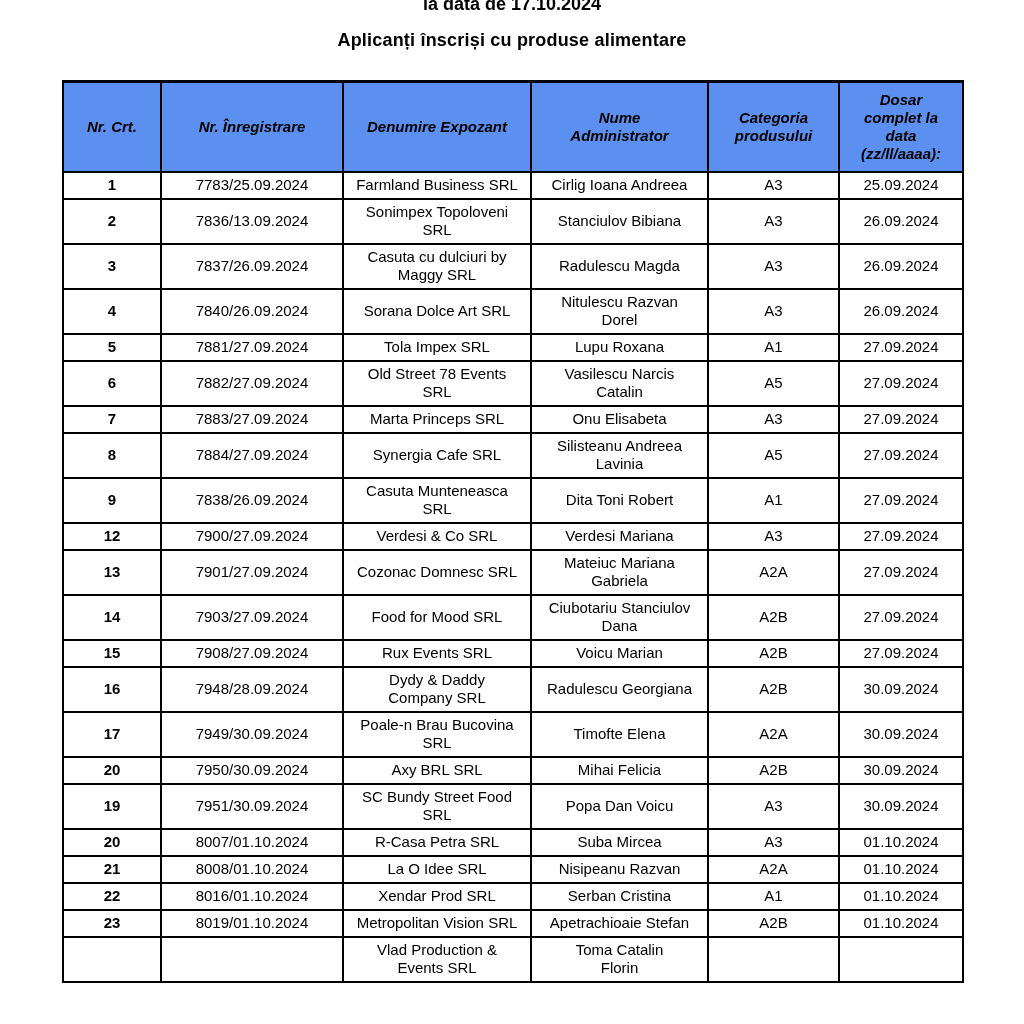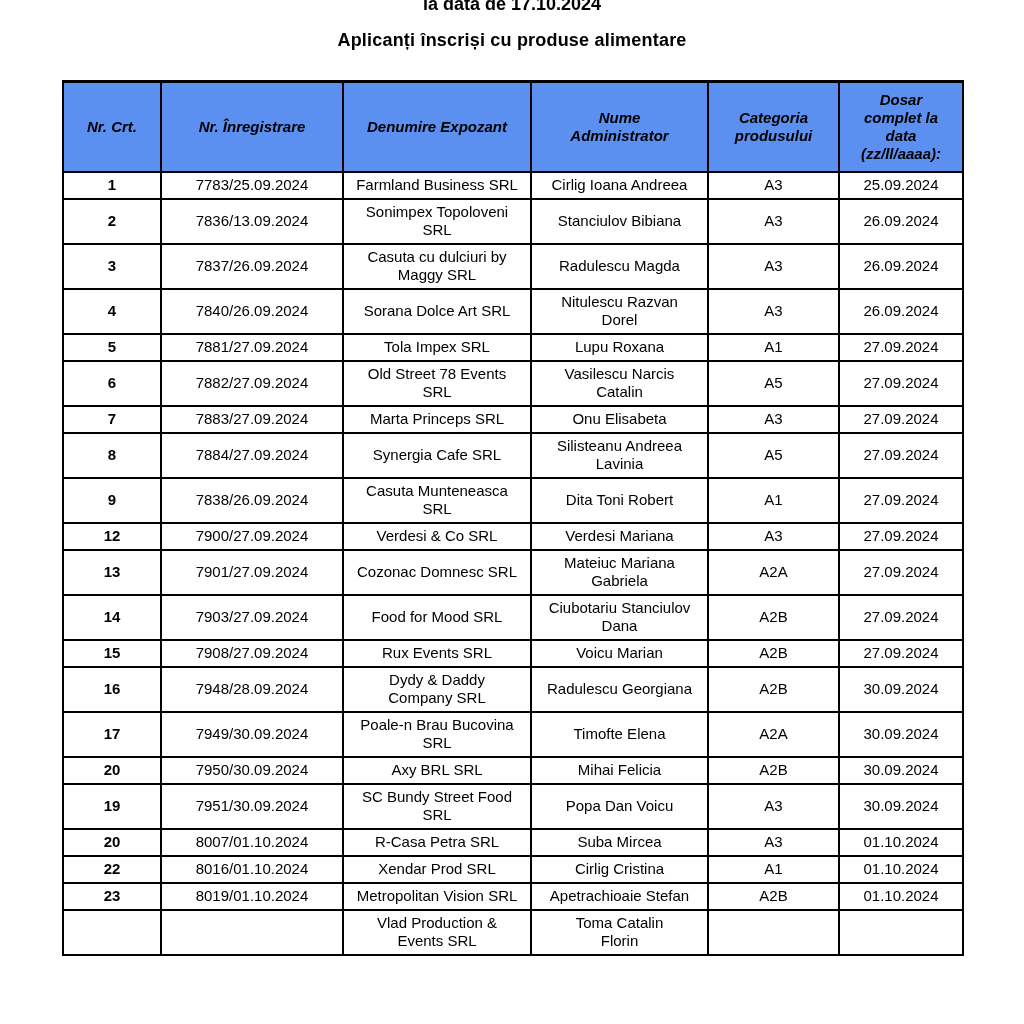--- a/index.html
+++ b/index.html
@@ -242,24 +242,32 @@
         </tr>
         <tr>
           <td class="col-0">20</td>
           <td class="col-1">8007/01.10.2024</td>
           <td class="col-2">R-Casa Petra SRL</td>
           <td class="col-3">Suba Mircea</td>
           <td class="col-4">A3</td>
           <td class="col-5">01.10.2024</td>
         </tr>
         <tr>
+          <td class="col-0">21</td>
+          <td class="col-1">8008/01.10.2024</td>
+          <td class="col-2">La O Idee SRL</td>
+          <td class="col-3">Nisipeanu Razvan</td>
+          <td class="col-4">A2A</td>
+          <td class="col-5">01.10.2024</td>
+        </tr>
+        <tr>
           <td class="col-0">22</td>
           <td class="col-1">8016/01.10.2024</td>
           <td class="col-2">Xendar Prod SRL</td>
-          <td class="col-3">Cirlig Cristina</td>
+          <td class="col-3">Serban Cristina</td>
           <td class="col-4">A1</td>
           <td class="col-5">01.10.2024</td>
         </tr>
         <tr>
           <td class="col-0">23</td>
           <td class="col-1">8019/01.10.2024</td>
           <td class="col-2">Metropolitan Vision SRL</td>
           <td class="col-3">Apetrachioaie Stefan</td>
           <td class="col-4">A2B</td>
           <td class="col-5">01.10.2024</td>

